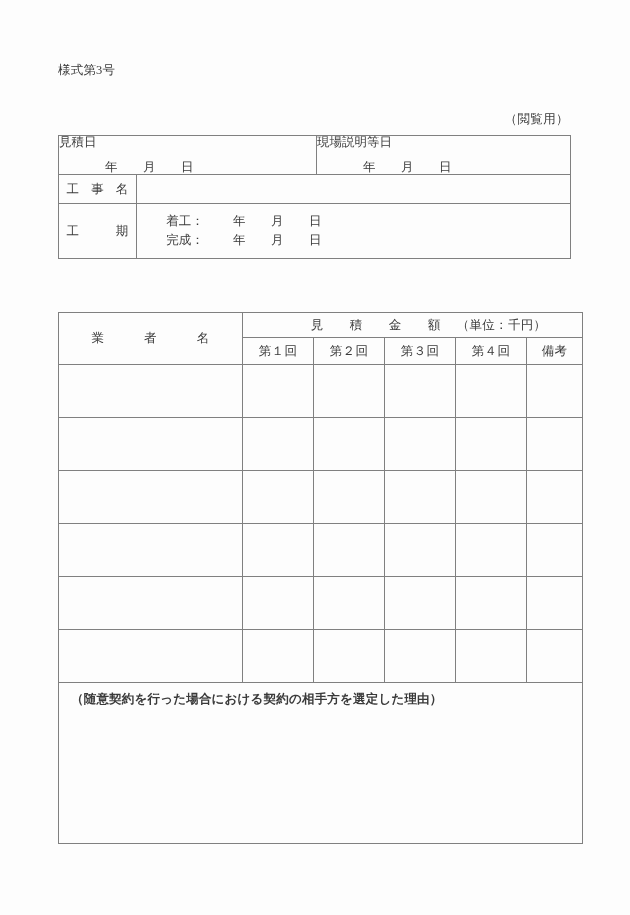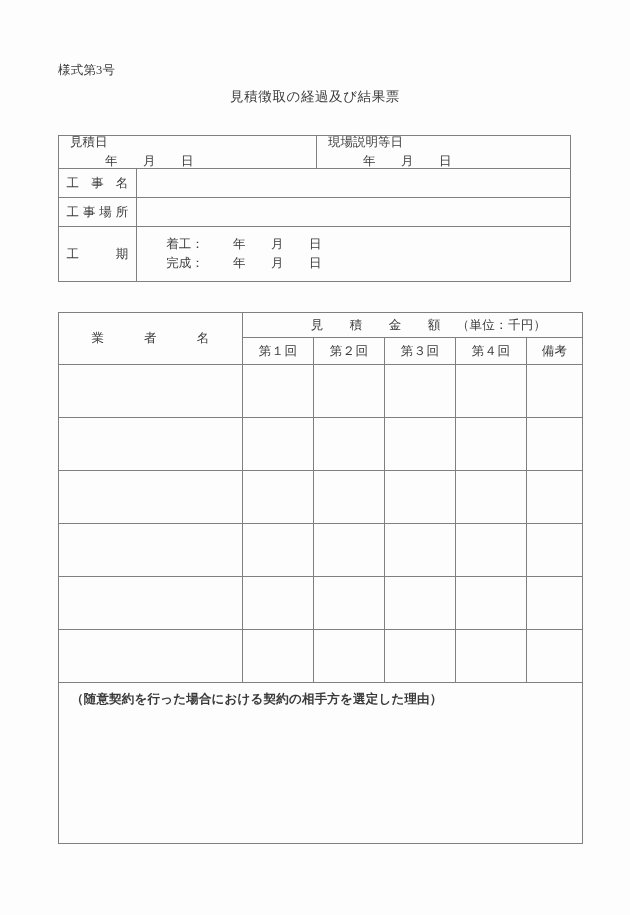--- a/index.html
+++ b/index.html
@@ -92,26 +92,25 @@
     text-align-last: justify;
     white-space: nowrap;
   }
   .date-head {
     padding: 5px 8px 4px 8px;
     line-height: 1.05;
   }
   .date-head .dh-title {
     display: block;
     white-space: nowrap;
-    margin-left: 11px;
   }
   .date-head .dh-slots {
     display: block;
     padding-left: 46px;
-    margin-top: 6px;
+    margin-top: 12px;
     white-space: nowrap;
   }
   .ymd span {
     display: inline-block;
     width: 38px;
     text-align: left;
   }
   .ymd span:last-child { width: auto; }
 
   .term-lines {
@@ -183,22 +182,22 @@
     font-weight: bold;
   }
 </style>
 </head>
 <body>
 
 <div class="page">
 
   <div class="form-no">様式第3号</div>
 
-  <div class="doc-title">見積徴取の経過及び結果票</div>
-
+
+  <div class="audience-note">（閲覧用）</div>
 
   <table class="grid" id="project-table">
     <colgroup>
       <col style="width:78px">
       <col style="width:180px">
       <col style="width:254px">
     </colgroup>
     <tbody>
       <tr>
         <td class="date-head" colspan="2">
@@ -215,26 +214,20 @@
         </td>
       </tr>
 
       <tr>
         <td class="label-cell" style="height:28px">
           <span class="spread-label">工事名</span>
         </td>
         <td class="cell-pad" colspan="2"></td>
       </tr>
 
-      <tr>
-        <td class="label-cell" style="height:28px">
-          <span class="spread-label">工事場所</span>
-        </td>
-        <td class="cell-pad" colspan="2"></td>
-      </tr>
 
       <tr>
         <td class="label-cell" style="height:54px">
           <span class="spread-label">工期</span>
         </td>
         <td class="term-lines" colspan="2">
           <div class="ymd">
             <span class="tl-label">着工：</span><span>年</span><span>月</span><span>日</span>
           </div>
           <div class="ymd">

